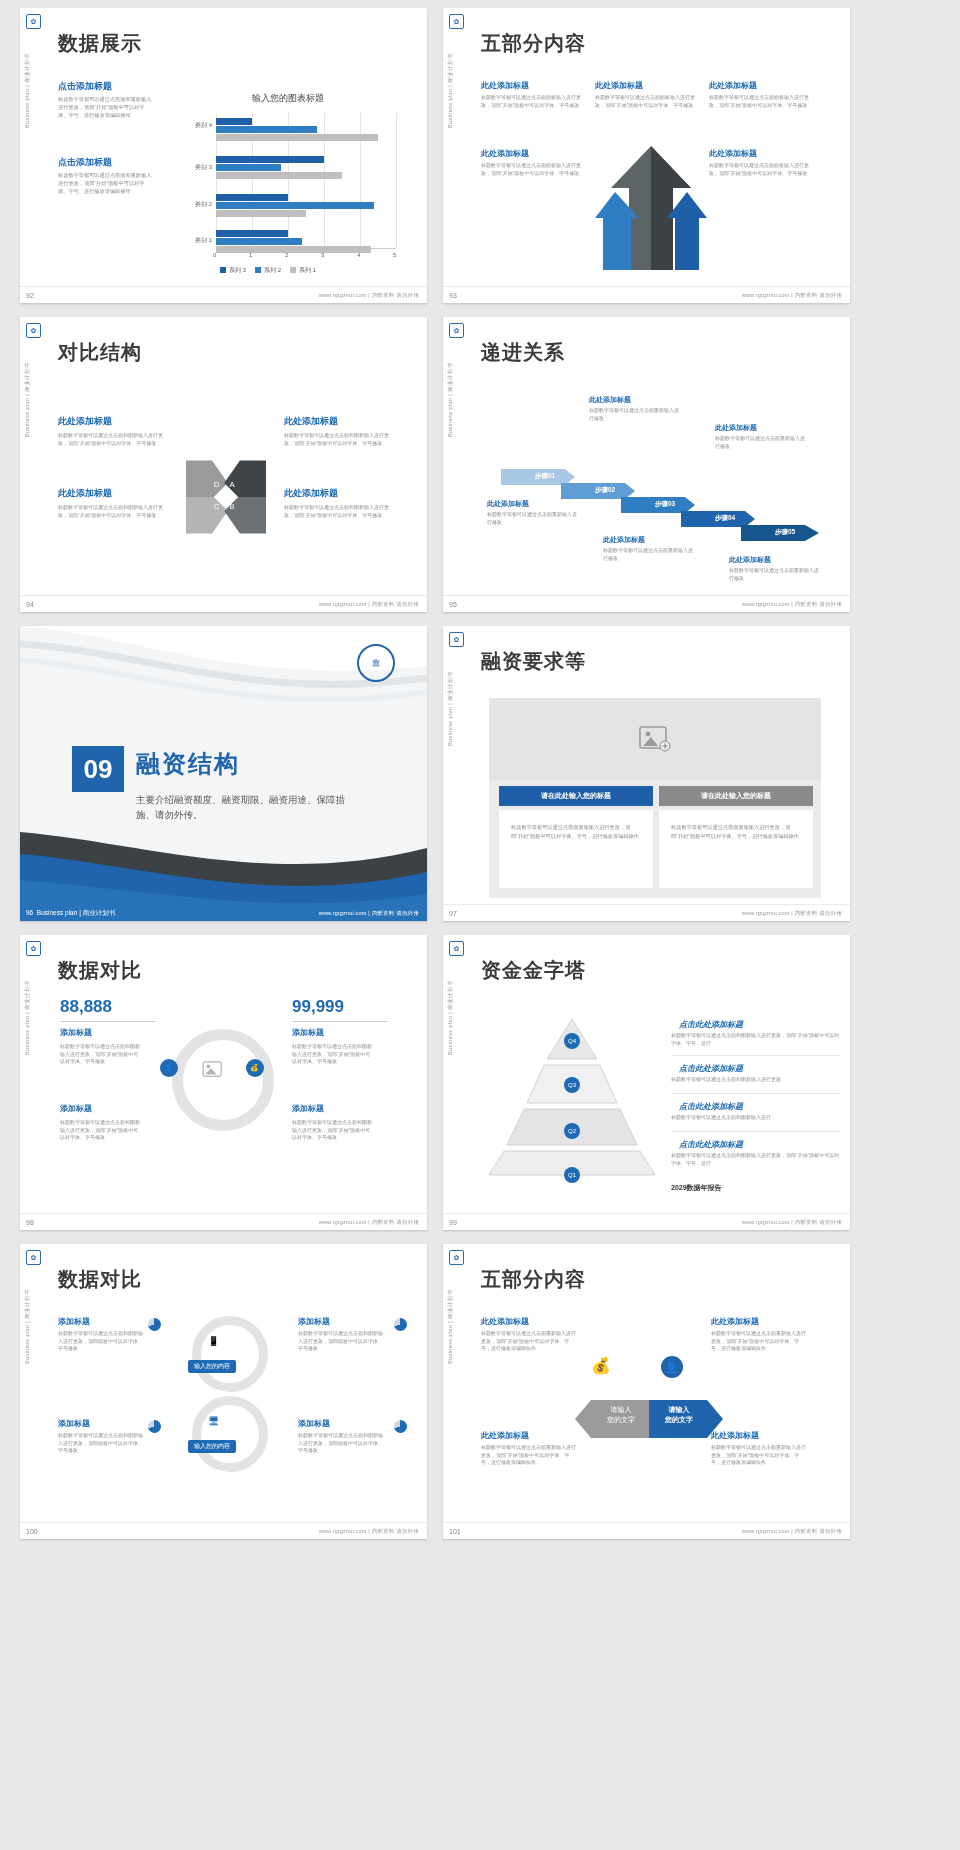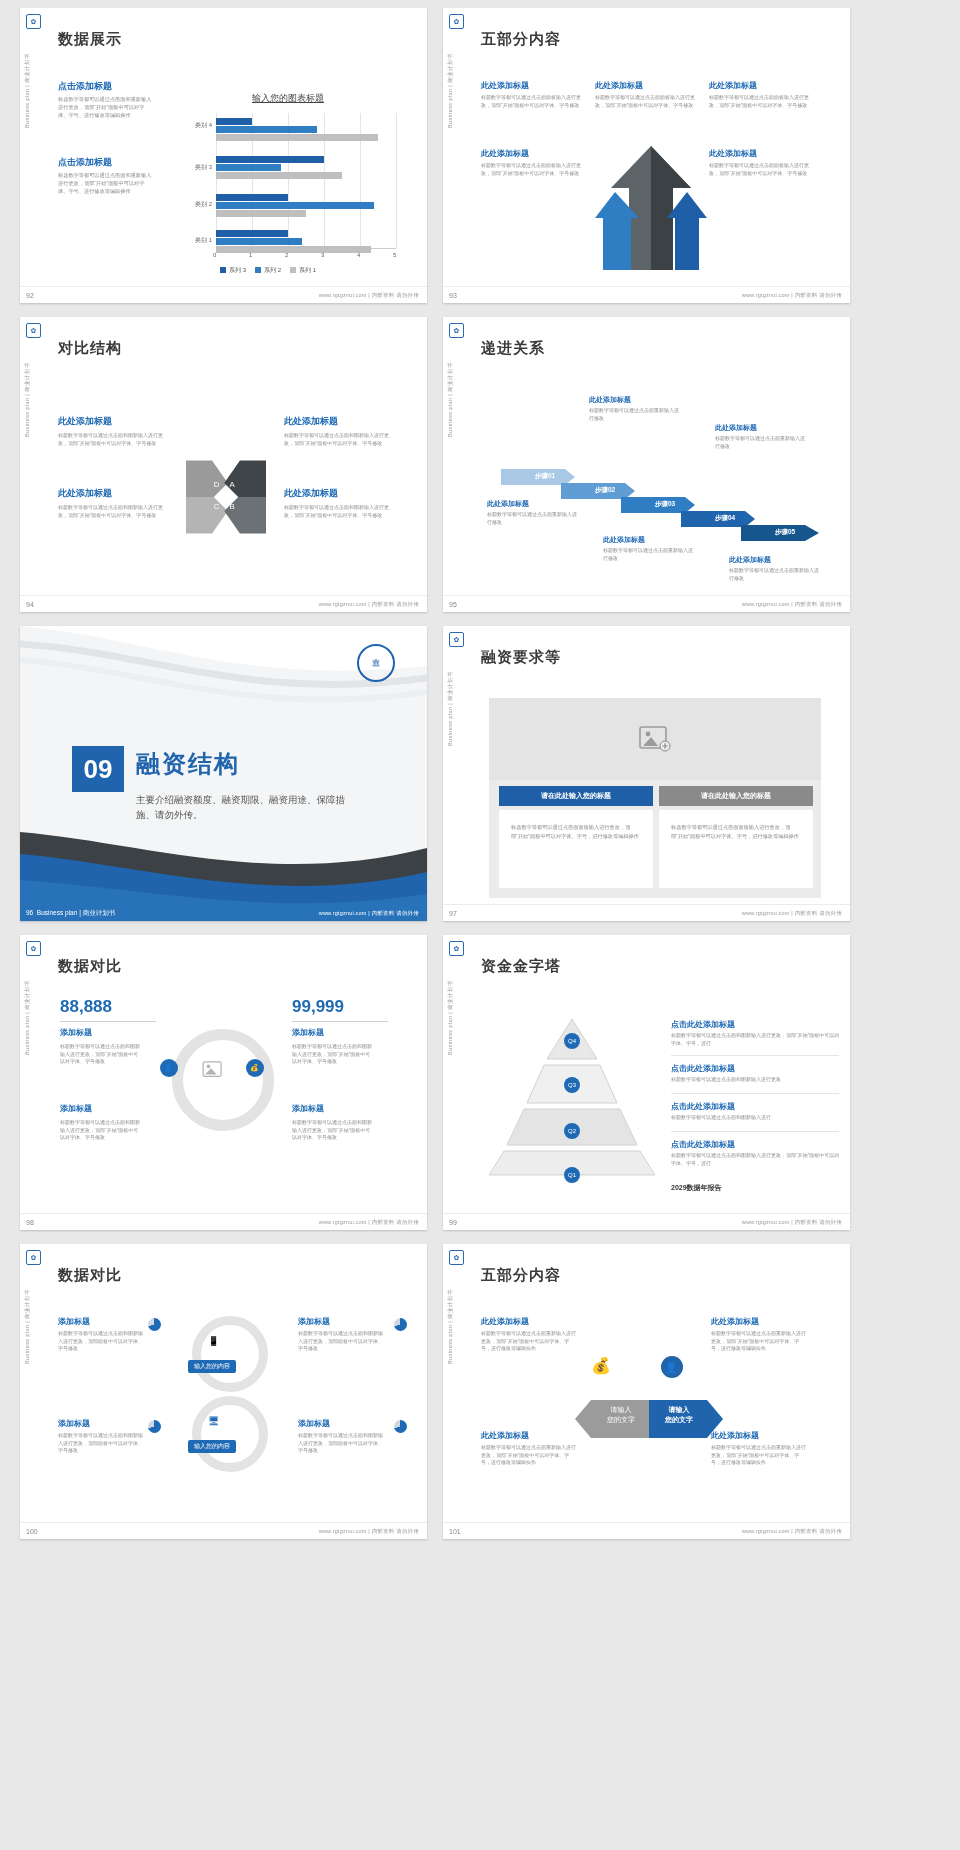--- a/index.html
+++ b/index.html
@@ -4,21 +4,21 @@
 <style>
   html,body{margin:0;padding:0;background:#e8e8e8;}
   body{width:960px;font-family:"Liberation Sans","DejaVu Sans",sans-serif;color:#333;}
   .grid{display:grid;grid-template-columns:407px 407px;column-gap:16px;row-gap:14px;padding:8px 20px 20px 20px;}
   .slide{position:relative;width:407px;height:295px;background:#fff;box-shadow:0 1px 2px rgba(0,0,0,.18);overflow:hidden;}
   .corner{position:absolute;left:6px;top:6px;width:13px;height:13px;border:1px solid #2a6bb0;border-radius:2px;color:#2a6bb0;font-size:7px;line-height:13px;text-align:center;background:#fff;}
   .vleft{position:absolute;left:4px;top:120px;transform:rotate(-90deg);transform-origin:left top;font-size:5.5px;color:#999;white-space:nowrap;letter-spacing:.4px;}
   .pg{position:absolute;left:6px;bottom:4px;font-size:7px;color:#888;}
   .foot{position:absolute;right:8px;bottom:4px;font-size:5.5px;color:#9a9a9a;letter-spacing:.2px;}
   .ftline{position:absolute;left:0;right:0;bottom:16px;height:1px;background:#ebebeb;}
-  .title{position:absolute;left:38px;top:22px;font-size:15px;color:#3b3b3b;font-weight:bold;letter-spacing:1px;}
+  .title{position:absolute;left:38px;top:22px;font-size:20px;color:#3b3b3b;font-weight:bold;letter-spacing:1px;}
   .h-blue{color:#1f6ab4;font-weight:bold;}
   .body-txt{color:#8b8b8b;line-height:1.5;}
   
   .s92 .lefttitle{position:absolute;font-size:9px;}
   .s92 .para{position:absolute;width:96px;font-size:5.2px;}
   .chartTitle{position:absolute;font-size:9px;color:#444;}
   .axis-x{position:absolute;left:196px;top:240px;width:180px;height:1px;background:#ccc;}
   .gline{position:absolute;top:105px;width:1px;height:135px;background:#e4e4e4;}
   .bar{position:absolute;height:7px;}
   .catlab{position:absolute;font-size:6px;color:#666;text-align:right;width:34px;}
@@ -53,21 +53,21 @@
   .capbar{position:absolute;height:20px;color:#fff;font-size:7px;font-weight:bold;display:flex;align-items:center;justify-content:center;}
   .s97 p.desc{position:absolute;width:130px;font-size:5.2px;color:#8b8b8b;line-height:1.6;}
   
   .bignum{position:absolute;font-size:17px;color:#1f6ab4;font-weight:bold;}
   .uline{position:absolute;height:1px;background:#cfcfcf;}
   .s98 .sub{position:absolute;font-size:8px;font-weight:bold;color:#1f6ab4;}
   .s98 p{position:absolute;width:80px;font-size:5px;color:#8b8b8b;line-height:1.5;margin:0;}
   .ring{position:absolute;border-radius:50%;border:11px solid #e3e3e3;}
   .dot{position:absolute;border-radius:50%;background:#1f6ab4;display:flex;align-items:center;justify-content:center;color:#fff;font-size:7px;}
   
-  .s99 .row h4{margin:0 0 2px 0;font-size:8px;color:#1f6ab4;}
+  .s99 .row h4{margin:0 0 2px 8px;font-size:8px;color:#1f6ab4;font-style:italic;}
   .s99 .row p{margin:0;font-size:5px;color:#8b8b8b;line-height:1.5;}
   .s99 .row{position:absolute;width:170px;}
   .hr99{position:absolute;height:1px;background:#e6e6e6;left:228px;width:168px;}
   .qlab{position:absolute;width:16px;height:16px;border-radius:50%;background:#1f6ab4;color:#fff;font-size:6px;display:flex;align-items:center;justify-content:center;}
   
   .s100 .col h4{margin:0 0 3px 0;font-size:8px;color:#1f6ab4;}
   .s100 .col p{margin:0;font-size:5px;color:#8b8b8b;line-height:1.5;}
   .s100 .col{position:absolute;width:88px;}
   .pie{position:absolute;width:13px;height:13px;border-radius:50%;background:conic-gradient(#1f6ab4 0 70%, #cfd8e2 0 100%);}
   .circlelbl{position:absolute;background:#1f6ab4;color:#fff;font-size:6px;border-radius:2px;padding:2px 6px;}
@@ -85,21 +85,21 @@
   <div class="slide s92">
     <div class="corner">✿</div>
     <div class="vleft">Business plan | 商业计划书</div>
     <div class="title">数据展示</div>
 
     <div class="lefttitle h-blue" style="left:38px;top:72px;">点击添加标题</div>
     <div class="para body-txt" style="left:38px;top:88px;">标题数字等都可以通过点击面和重新输入进行更改，顶部“开始”面板中可以对字体、字号、进行修改等编辑操作</div>
     <div class="lefttitle h-blue" style="left:38px;top:148px;">点击添加标题</div>
     <div class="para body-txt" style="left:38px;top:164px;">标题数字等都可以通过点击面和重新输入进行更改，顶部“开始”面板中可以对字体、字号、进行修改等编辑操作</div>
 
-    <div class="chartTitle" style="left:232px;top:84px;text-decoration:underline;">输入您的图表标题</div>
+    <div class="chartTitle" style="left:232px;top:84px;">输入您的图表标题</div>
 
     <div class="gline" style="left:196px;"></div>
     <div class="gline" style="left:232px;"></div>
     <div class="gline" style="left:268px;"></div>
     <div class="gline" style="left:304px;"></div>
     <div class="gline" style="left:340px;"></div>
     <div class="gline" style="left:376px;"></div>
     <div class="axis-x"></div>
 
     <div class="catlab" style="left:158px;top:113px;">类别 4</div>

